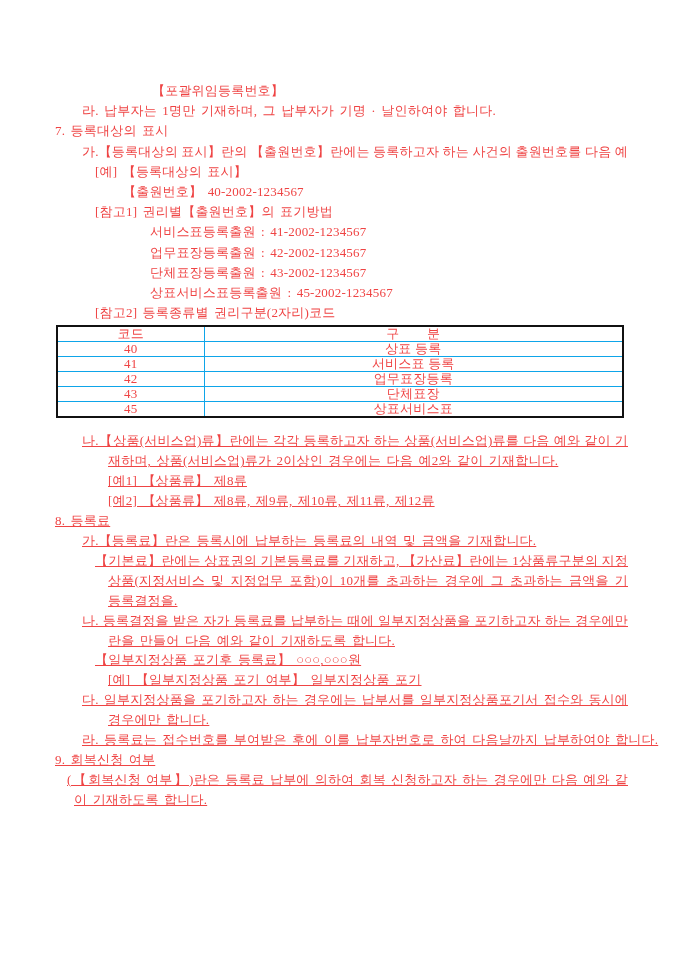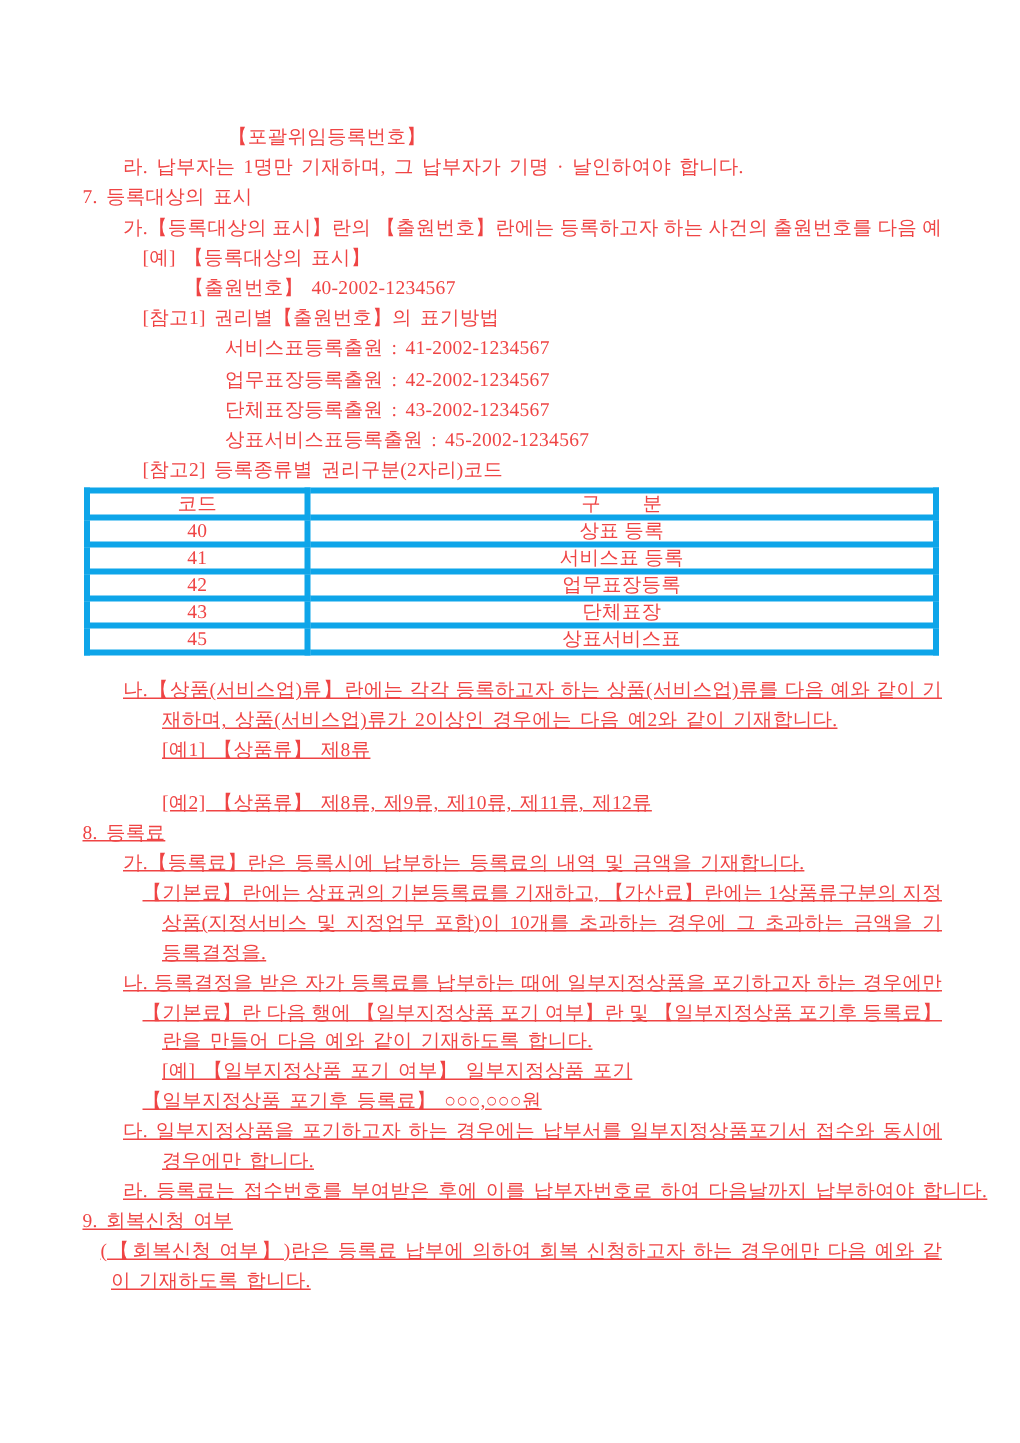--- a/index.html
+++ b/index.html
@@ -46,21 +46,21 @@
   }
   table.code-table {
     border-collapse: collapse;
     table-layout: fixed;
     margin: 2px 0 0 56px;
     width: 566px;
     border: 2px solid #111111;
   }
   table.code-table th,
   table.code-table td {
-    border: 4px solid #0ea5e9;
+    border: 1px solid #0ea5e9;
     height: 14px;
     line-height: 14px;
     padding: 0;
     margin: 0;
     text-align: center;
     vertical-align: middle;
     font-weight: normal;
     font-size: 13px;
     white-space: pre;
     letter-spacing: 0.2px;
@@ -120,31 +120,30 @@
           <td>45</td>
           <td>상표서비스표</td>
         </tr>
       </tbody>
   </table>
 
   <div class="text-block" id="body-block">
       <div class="line justify" style="margin-left: 82px; width: 546px;">나.【상품(서비스업)류】란에는 각각 등록하고자 하는 상품(서비스업)류를 다음 예와 같이 기</div>
       <div class="line" style="margin-left: 108px;">재하며, 상품(서비스업)류가 2이상인 경우에는 다음 예2와 같이 기재합니다.</div>
       <div class="line" style="margin-left: 108px;">[예1] 【상품류】 제8류</div>
-      <div class="line" style="margin-left: 108px; margin-top: 15px;">[예2] 【상품류】 제8류, 제9류, 제10류, 제11류, 제12류</div>
+      <div class="line" style="margin-left: 108px;">[예2] 【상품류】 제8류, 제9류, 제10류, 제11류, 제12류</div>
       <div class="line" style="margin-left: 55px;">8. 등록료</div>
       <div class="line" style="margin-left: 82px;">가.【등록료】란은 등록시에 납부하는 등록료의 내역 및 금액을 기재합니다.</div>
       <div class="line justify" style="margin-left: 95px; width: 533px;">【기본료】란에는 상표권의 기본등록료를 기재하고, 【가산료】란에는 1상품류구분의 지정</div>
       <div class="line justify" style="margin-left: 108px; width: 520px;">상품(지정서비스 및 지정업무 포함)이 10개를 초과하는 경우에  그 초과하는 금액을 기</div>
       <div class="line" style="margin-left: 108px;">등록결정을.</div>
       <div class="line justify" style="margin-left: 82px; width: 546px;">나. 등록결정을 받은 자가 등록료를 납부하는 때에 일부지정상품을 포기하고자 하는 경우에만</div>
-      <div class="line justify" style="margin-left: 95px; width: 533px;">【기본료】란 다음 행에 【일부지정상품 포기 여부】란 및 【일부지정상품 포기후 등록료】</div>
       <div class="line" style="margin-left: 108px;">란을 만들어 다음 예와 같이 기재하도록 합니다.</div>
+      <div class="line" style="margin-left: 95px;">【일부지정상품 포기후 등록료】 ○○○,○○○원</div>
       <div class="line" style="margin-left: 108px;">[예] 【일부지정상품 포기 여부】 일부지정상품 포기</div>
-      <div class="line" style="margin-left: 95px;">【일부지정상품 포기후 등록료】 ○○○,○○○원</div>
       <div class="line justify" style="margin-left: 82px; width: 546px;">다. 일부지정상품을 포기하고자 하는 경우에는 납부서를 일부지정상품포기서 접수와 동시에</div>
       <div class="line" style="margin-left: 108px;">경우에만 합니다.</div>
       <div class="line" style="margin-left: 82px;">라. 등록료는 접수번호를 부여받은 후에 이를 납부자번호로 하여 다음날까지 납부하여야 합니다.</div>
       <div class="line" style="margin-left: 55px;">9. 회복신청 여부</div>
       <div class="line justify" style="margin-left: 67px; width: 561px;">(【회복신청 여부】)란은 등록료 납부에 의하여 회복 신청하고자 하는 경우에만 다음 예와 같</div>
       <div class="line" style="margin-left: 74px;">이 기재하도록 합니다.</div>
     </div>
 
 </div>
 

